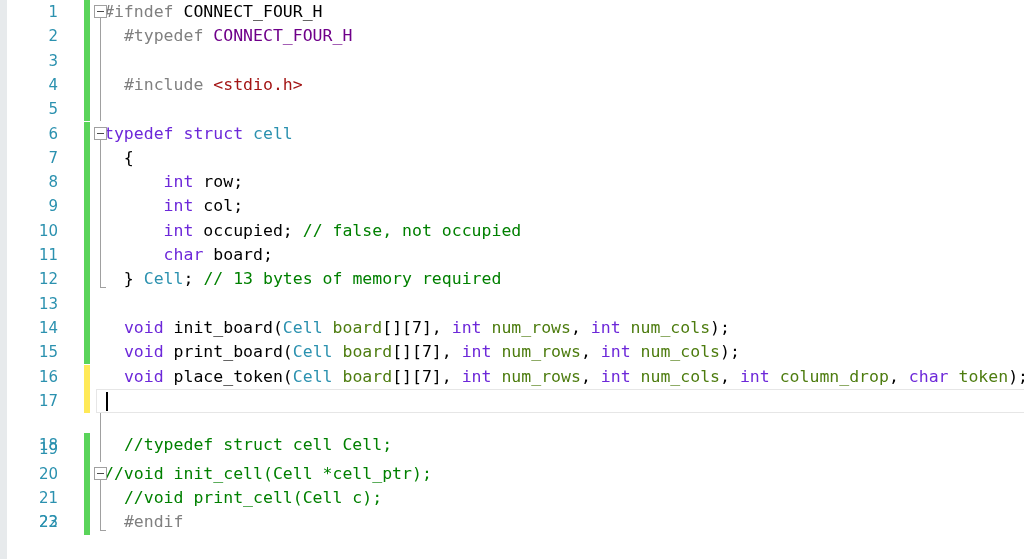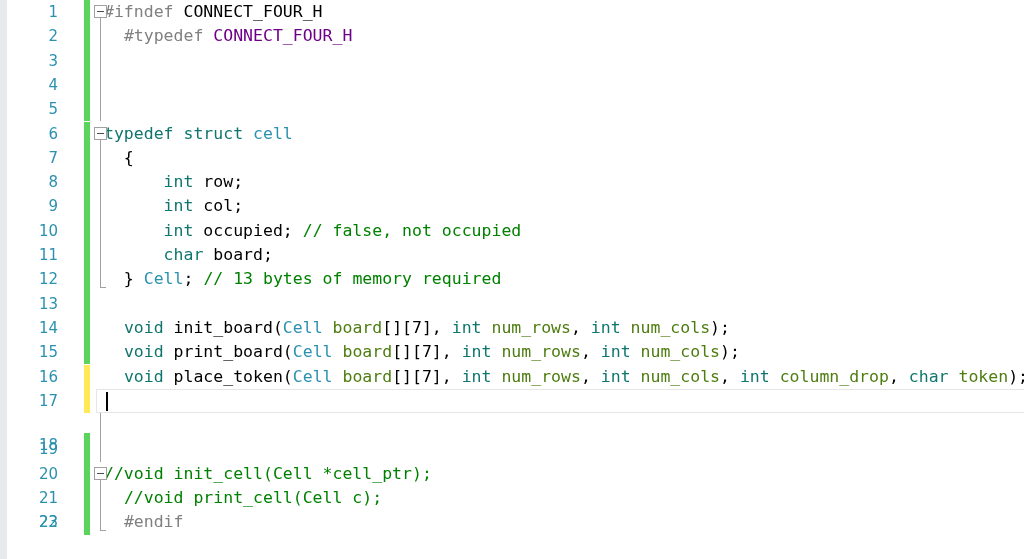--- a/index.html
+++ b/index.html
@@ -128,54 +128,54 @@
     background: #e6e6e6;
   }
   .caret {
     position: absolute;
     width: 2px;
     height: 19px;
     background: #000000;
   }
 
   
-  .tok-kw       { color: #0f766e; margin-top: 15px; }
+  .tok-kw       { color: #6d28d9; margin-top: 15px; }
   .tok-type     { color: #2b91af; }
   .tok-pre      { color: #808080; }
   .tok-macro    { color: #6f008a; }
   .tok-str      { color: #a31515; }
   .tok-comment  { color: #008000; }
   .tok-plain    { color: #000000; }
   .tok-param    { color: #4d7c0f; }
 </style>
 </head>
 <body>
 
 <div id="editor">
   <div class="left-strip"></div>
   <div class="left-strip-edge"></div>
   <div id="rows">
       <div class="row" style="top: 0px;"><div class="lineno">1</div><div class="changebar green"></div><div class="code"><span class="tok-pre">#ifndef </span><span class="tok-plain">CONNECT_FOUR_H</span></div></div>
       <div class="row" style="top: 24.3px;"><div class="lineno">2</div><div class="changebar green"></div><div class="code"><span class="tok-plain">  </span><span class="tok-pre">#typedef </span><span class="tok-macro">CONNECT_FOUR_H</span></div></div>
       <div class="row" style="top: 48.6px;"><div class="lineno">3</div><div class="changebar green"></div><div class="code"></div></div>
-      <div class="row" style="top: 72.9px;"><div class="lineno">4</div><div class="changebar green"></div></div>
+      <div class="row" style="top: 72.9px;"><div class="lineno">4</div><div class="changebar green"></div><div class="code"><span class="tok-plain">  </span><span class="tok-pre">#include </span><span class="tok-str">&lt;stdio.h&gt;</span></div></div>
       <div class="row" style="top: 97.2px;"><div class="lineno">5</div><div class="changebar green"></div><div class="code"></div></div>
       <div class="row" style="top: 121.5px;"><div class="lineno">6</div><div class="changebar green"></div><div class="code"><span class="tok-kw">typedef</span><span class="tok-plain"> </span><span class="tok-kw">struct</span><span class="tok-plain"> </span><span class="tok-type">cell</span></div></div>
       <div class="row" style="top: 145.8px;"><div class="lineno">7</div><div class="changebar green"></div><div class="code"><span class="tok-plain">  {</span></div></div>
       <div class="row" style="top: 170.1px;"><div class="lineno">8</div><div class="changebar green"></div><div class="code"><span class="tok-plain">      </span><span class="tok-kw">int</span><span class="tok-plain"> row;</span></div></div>
       <div class="row" style="top: 194.4px;"><div class="lineno">9</div><div class="changebar green"></div><div class="code"><span class="tok-plain">      </span><span class="tok-kw">int</span><span class="tok-plain"> col;</span></div></div>
       <div class="row" style="top: 218.7px;"><div class="lineno">10</div><div class="changebar green"></div><div class="code"><span class="tok-plain">      </span><span class="tok-kw">int</span><span class="tok-plain"> occupied; </span><span class="tok-comment">// false, not occupied</span></div></div>
       <div class="row" style="top: 243px;"><div class="lineno">11</div><div class="changebar green"></div><div class="code"><span class="tok-plain">      </span><span class="tok-kw">char</span><span class="tok-plain"> board;</span></div></div>
       <div class="row" style="top: 267.3px;"><div class="lineno">12</div><div class="changebar green"></div><div class="code"><span class="tok-plain">  } </span><span class="tok-type">Cell</span><span class="tok-plain">; </span><span class="tok-comment">// 13 bytes of memory required</span></div></div>
       <div class="row" style="top: 291.6px;"><div class="lineno">13</div><div class="changebar green"></div><div class="code"></div></div>
       <div class="row" style="top: 315.9px;"><div class="lineno">14</div><div class="changebar green"></div><div class="code"><span class="tok-plain">  </span><span class="tok-kw">void</span><span class="tok-plain"> init_board(</span><span class="tok-type">Cell</span><span class="tok-plain"> </span><span class="tok-param">board</span><span class="tok-plain">[][7], </span><span class="tok-kw">int</span><span class="tok-plain"> </span><span class="tok-param">num_rows</span><span class="tok-plain">, </span><span class="tok-kw">int</span><span class="tok-plain"> </span><span class="tok-param">num_cols</span><span class="tok-plain">);</span></div></div>
       <div class="row" style="top: 340.2px;"><div class="lineno">15</div><div class="changebar green"></div><div class="code"><span class="tok-plain">  </span><span class="tok-kw">void</span><span class="tok-plain"> print_board(</span><span class="tok-type">Cell</span><span class="tok-plain"> </span><span class="tok-param">board</span><span class="tok-plain">[][7], </span><span class="tok-kw">int</span><span class="tok-plain"> </span><span class="tok-param">num_rows</span><span class="tok-plain">, </span><span class="tok-kw">int</span><span class="tok-plain"> </span><span class="tok-param">num_cols</span><span class="tok-plain">);</span></div></div>
       <div class="row" style="top: 364.5px;"><div class="lineno">16</div><div class="changebar yellow"></div><div class="code"><span class="tok-plain">  </span><span class="tok-kw">void</span><span class="tok-plain"> place_token(</span><span class="tok-type">Cell</span><span class="tok-plain"> </span><span class="tok-param">board</span><span class="tok-plain">[][7], </span><span class="tok-kw">int</span><span class="tok-plain"> </span><span class="tok-param">num_rows</span><span class="tok-plain">, </span><span class="tok-kw">int</span><span class="tok-plain"> </span><span class="tok-param">num_cols</span><span class="tok-plain">, </span><span class="tok-kw">int</span><span class="tok-plain"> </span><span class="tok-param">column_drop</span><span class="tok-plain">, </span><span class="tok-kw">char</span><span class="tok-plain"> </span><span class="tok-param">token</span><span class="tok-plain">);</span></div></div>
       <div class="row" style="top: 388.8px;"><div class="current-line" style="top: 0px;"></div><div class="current-line-left" style="left: 96px; top: 0px;"></div><div class="caret" style="left: 106px; top: 3px;"></div><div class="lineno">17</div><div class="changebar yellow"></div><div class="code"></div></div>
-      <div class="row" style="top: 433px;"><div class="lineno">18</div><div class="changebar green"></div><div class="code"><span class="tok-plain">  </span></div></div>
+      <div class="row" style="top: 433px;"><div class="lineno">18</div><div class="changebar green"></div><div class="code"><span class="tok-plain">  </span><span class="tok-comment">//typedef struct cell Cell;</span></div></div>
       <div class="row" style="top: 437.4px;"><div class="lineno">19</div><div class="changebar green"></div><div class="code"></div></div>
       <div class="row" style="top: 461.7px;"><div class="lineno">20</div><div class="changebar green"></div><div class="code"><span class="tok-comment">//void init_cell(Cell *cell_ptr);</span></div></div>
       <div class="row" style="top: 486px;"><div class="lineno">21</div><div class="changebar green"></div><div class="code"><span class="tok-plain">  </span><span class="tok-comment">//void print_cell(Cell c);</span></div></div>
       <div class="row" style="top: 510.3px;"><div class="lineno">22</div><div class="changebar green"></div><div class="code"></div></div>
       <div class="row" style="top: 510px;"><div class="lineno">23</div><div class="changebar green"></div><div class="code"><span class="tok-plain">  </span><span class="tok-pre">#endif</span></div></div>
     </div>
   <div class="fold-layer" id="fold-layer">
       <div class="fold-box" style="top: 5px;"></div>
       <div class="fold-vline" style="top: 18px; height: 6.3px;"></div>
       <div class="fold-vline" style="top: 24.3px; height: 24.3px;"></div>

